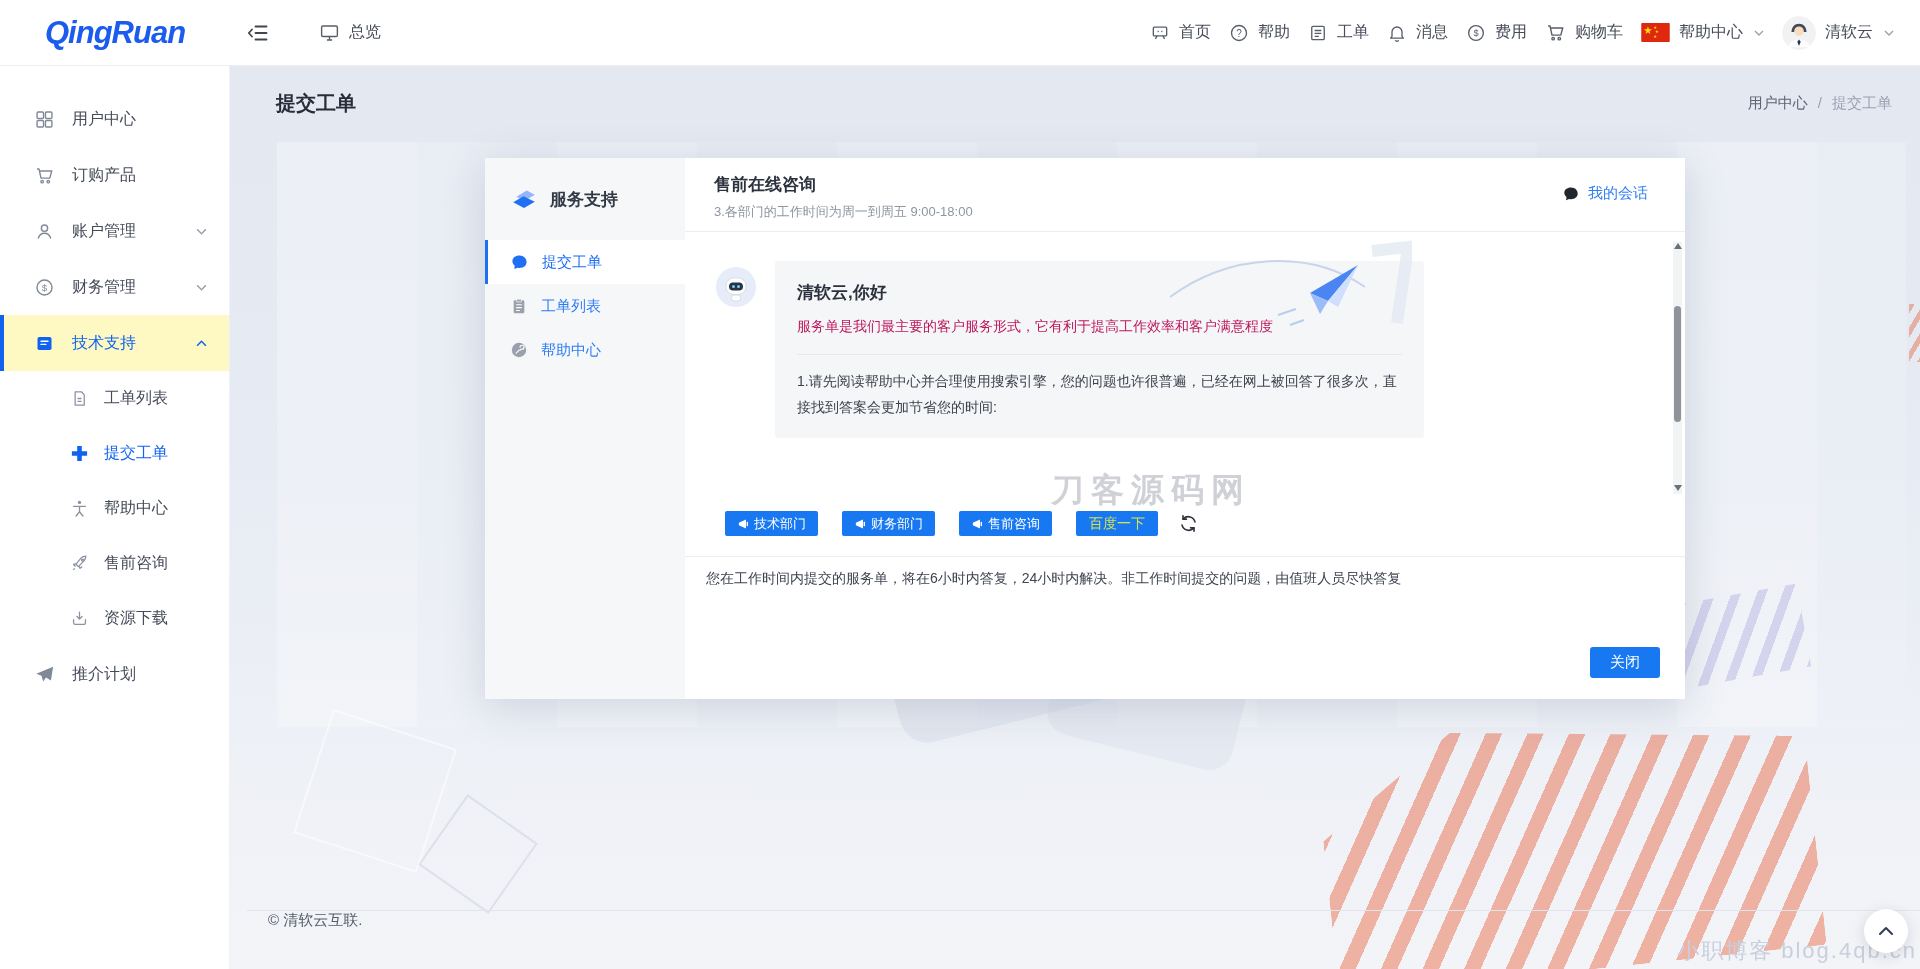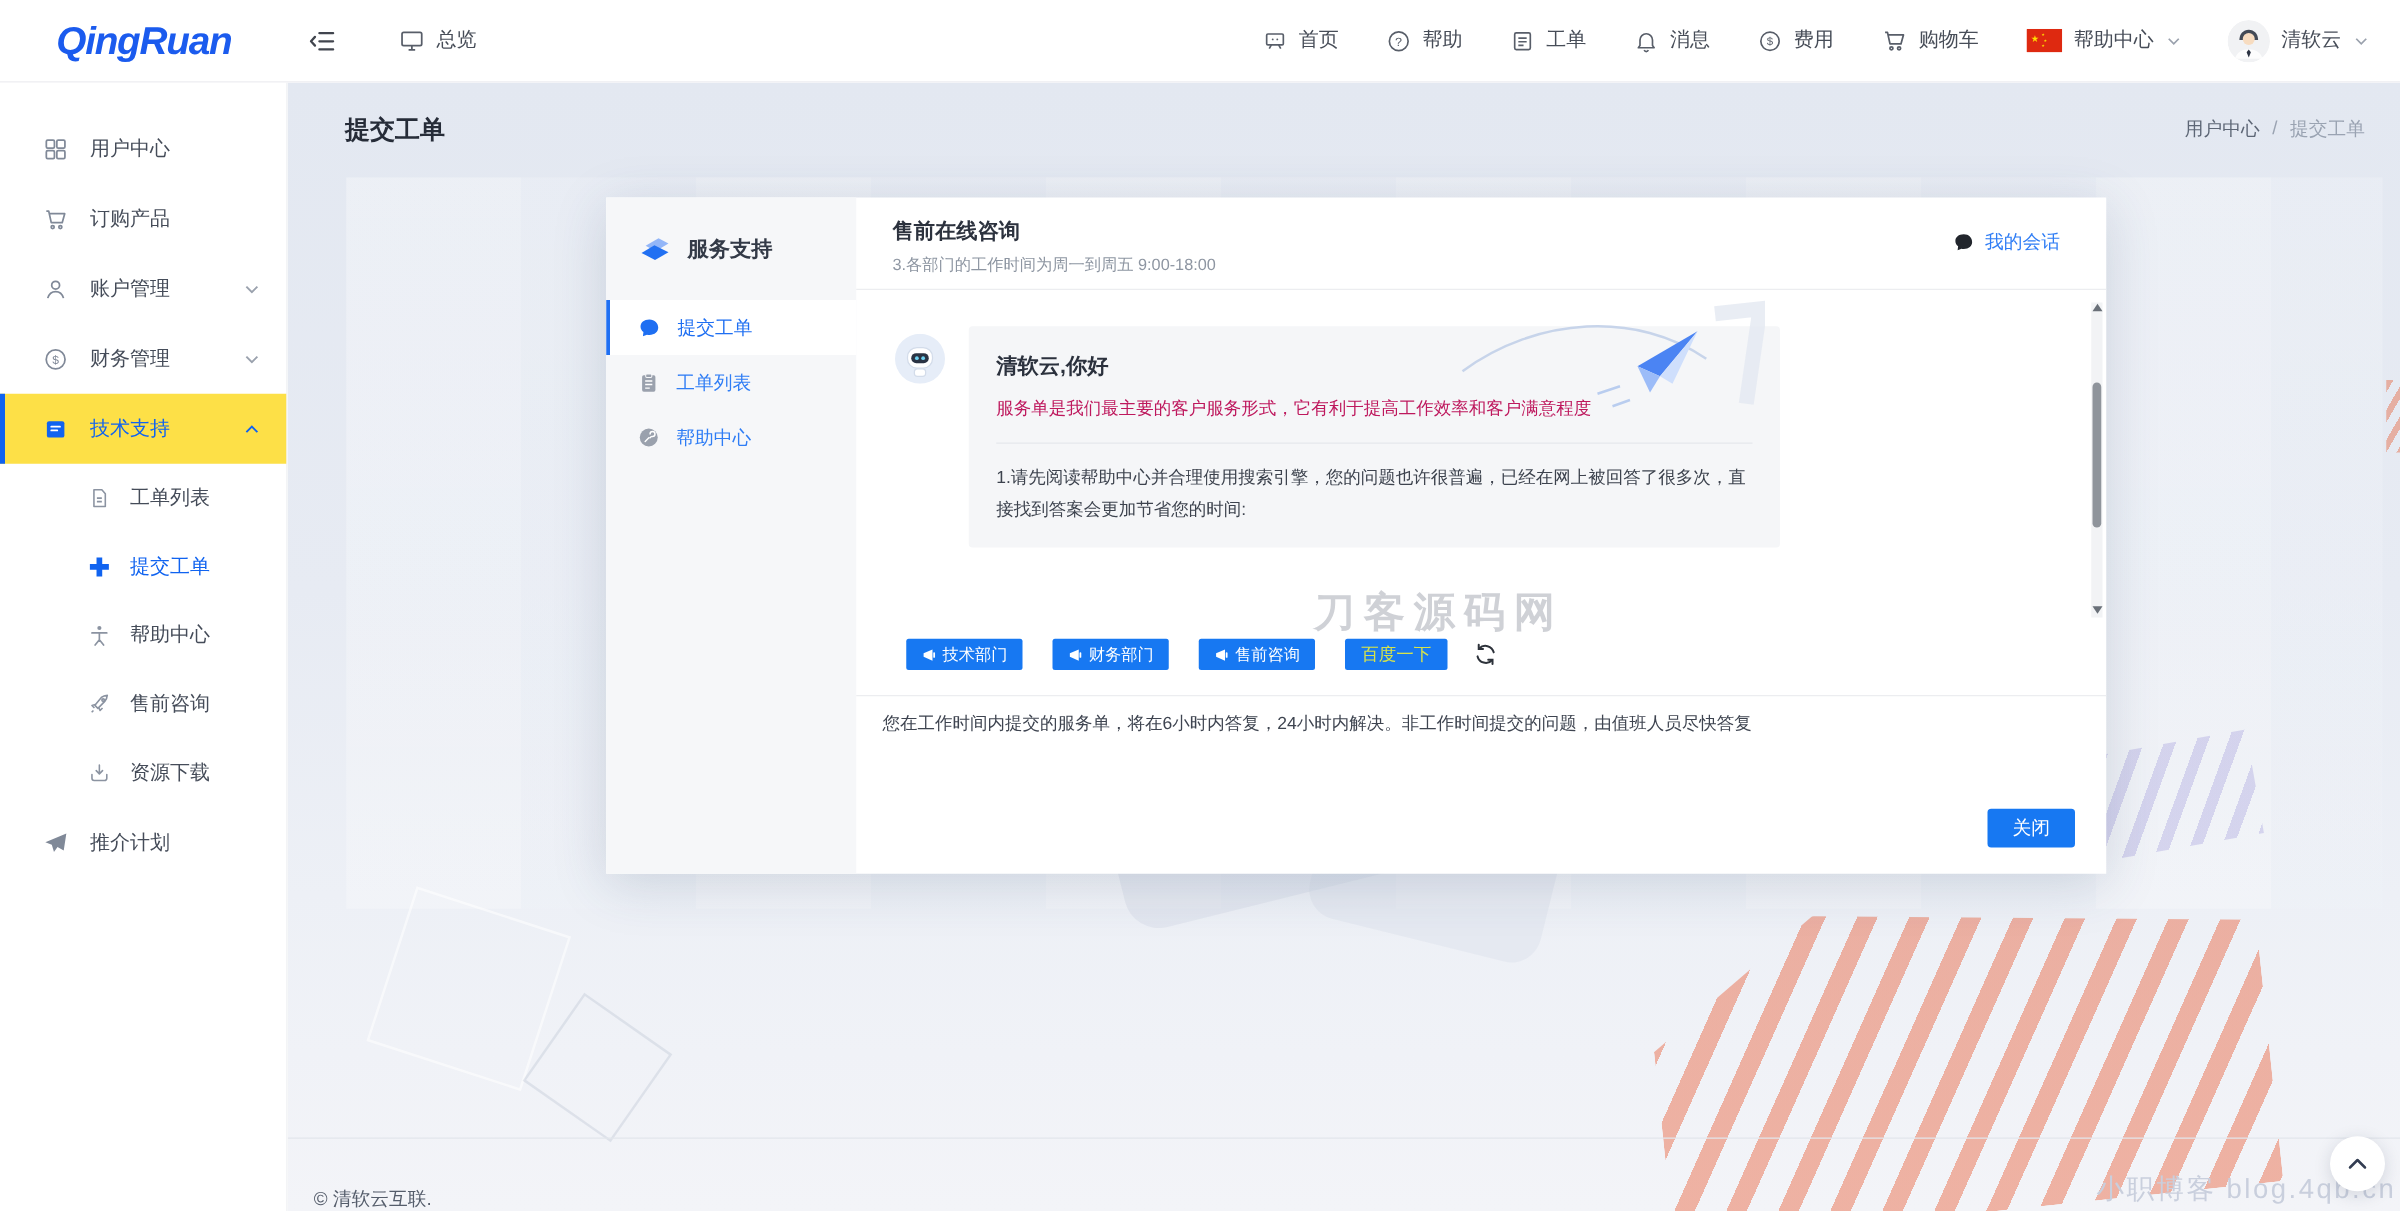--- a/index.html
+++ b/index.html
@@ -9,33 +9,33 @@
 
   
   .navbar { position:absolute; top:0; left:0; right:0; height:66px; background:#fff;
             border-bottom:1px solid #ededf1; display:flex; align-items:center; z-index:40; }
   .logo { margin-left:45px; font-size:31px; font-weight:bold; font-style:italic;
           color:#1b5bee; letter-spacing:-1px; cursor:pointer; }
   .collapse-btn { margin-left:62px; color:#41454e; display:flex; cursor:pointer; }
   .nav-item { display:flex; align-items:center; gap:9px; font-size:16px; color:#474d58; cursor:pointer; }
   .nav-item .ic { display:flex; color:#585e69; }
   .nav-overview { margin-left:50px; }
-  .nav-right { margin-left:auto; display:flex; align-items:center; gap:38px; padding-right:26px;font-family:Liberation Mono, monospace; }
+  .nav-right { margin-left:auto; display:flex; align-items:center; gap:18px; padding-right:26px; }
   .flag { width:29px; height:19px; display:inline-flex; border-radius:1px; overflow:hidden; }
   .chev { display:flex; color:#9aa1ad; margin-left:2px; }
   .avatar { width:34px; height:34px; border-radius:50%; overflow:hidden; display:inline-flex; }
 
   
   .sidebar { position:absolute; top:66px; left:0; width:230px; bottom:0; background:#fff;
              border-right:1px solid #f0f1f4; padding-top:25px; z-index:30; }
   .side-item { position:relative; display:flex; align-items:center; height:56px;
                padding:0 22px 0 34px; gap:17px; font-size:16px; color:#454c59; cursor:pointer; }
   .side-item .ic { display:flex; color:#808998; width:21px; }
   .side-item .chev { margin-left:auto; }
-  .side-item.active { background:#fde047; color:#1063f0; }
+  .side-item.active { background:#fef9c3; color:#1063f0; }
   .side-item.active::before { content:""; position:absolute; left:0; top:0; bottom:0; width:4px; background:#1063f0; }
   .side-item.active .ic, .side-item.active .chev { color:#1063f0; }
   .side-sub .side-item { height:55px; padding-left:70px; gap:15px; font-size:16px; }
   .side-sub .side-item .ic { width:19px; color:#8b93a1; }
   .side-sub .side-item.sub-active { color:#1063f0; background:none; }
   .side-sub .side-item.sub-active::before { display:none; }
   .side-sub .side-item.sub-active .ic { color:#1063f0; }
 
   
   .content { position:absolute; left:230px; top:66px; right:0; bottom:0; overflow:hidden;
@@ -113,22 +113,22 @@
   .baidu-btn { height:25px; padding:0 13px; background:#1778f2; color:#d6e34b; font-size:14px;
                border:none; border-radius:2px; cursor:pointer; font-family:inherit; }
   .refresh-btn { display:flex; cursor:pointer; margin-left:-3px; }
 
   .pane-divider { position:absolute; top:398px; left:0; right:0; border-top:1px solid #ecedf0; }
   .note { position:absolute; top:412px; left:21px; right:30px; font-size:14px; color:#3e4450; }
   .close-btn { position:absolute; right:25px; bottom:21px; width:70px; height:31px; background:#1778f2;
                color:#fff; font-size:15px; border:none; border-radius:3px; cursor:pointer; font-family:inherit; }
 
   
-  .page-footer { position:absolute; left:0; right:0; bottom:0; height:59px; border-top:1px solid #e2e6ec;
-                 display:flex; align-items:flex-end; padding-left:21px; z-index:6; }
+  .page-footer { position:absolute; left:17px; right:0; bottom:0; height:59px; border-top:1px solid #e2e6ec;
+                 display:flex; align-items:flex-start; padding-left:21px; z-index:6; }
   .copyright { font-size:15px; color:#555d6b; }
   .fab { position:absolute; right:12px; bottom:16px; width:44px; height:44px; border-radius:50%;
          background:#fff; box-shadow:0 3px 14px rgba(30,40,70,.15); display:flex; align-items:center;
          justify-content:center; cursor:pointer; z-index:20; }
   .corner-wm { position:absolute; right:3px; bottom:3px; font-size:22px; color:#c9cfdd;
                letter-spacing:2px; z-index:15; white-space:nowrap; }
 
   svg { display:block; }
 </style>
 </head>

